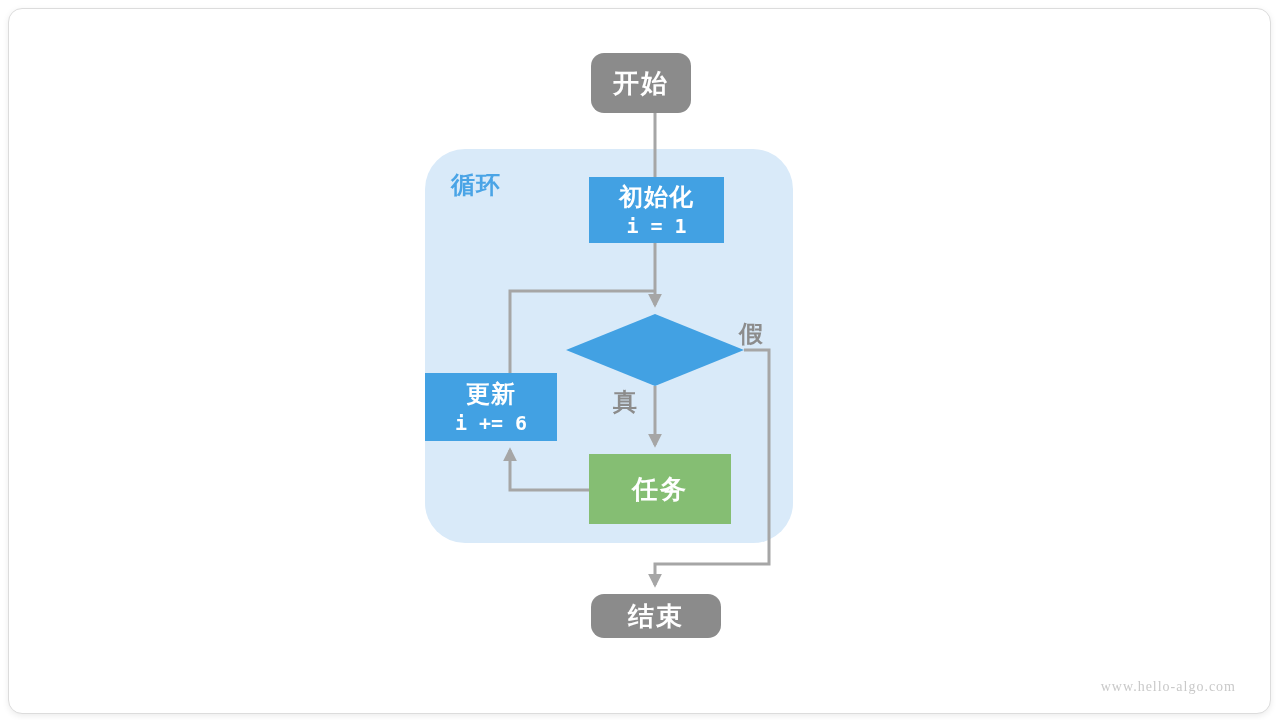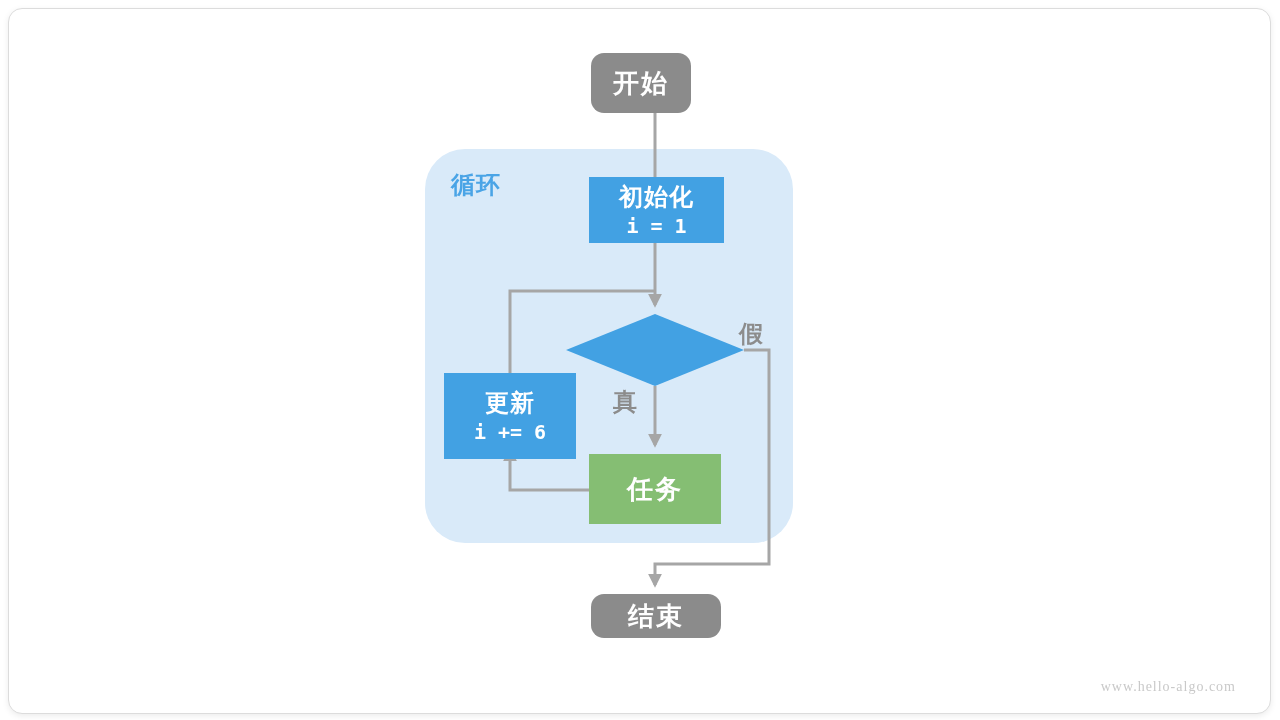--- a/index.html
+++ b/index.html
@@ -80,22 +80,22 @@
     text-align: center;
   }
   .node-start { left: 582px; top: 44px;  width: 100px; height: 60px; background: var(--node-gray); border-radius: 13px; }
   .node-init  { left: 580px; top: 168px; width: 135px; height: 66px; background: var(--node-blue); }
   .node-cond  {
     left: 557px; top: 305px; width: 178px; height: 72px;
     background: transparent;
     font-family: "DejaVu Sans Mono", "Liberation Mono", monospace;
     font-size: 24px;
   }
-  .node-update{ left: 435px; top: 364px; width: 132px; height: 86px; background: var(--node-blue); }
-  .node-task  { left: 580px; top: 445px; width: 132px; height: 70px; background: var(--node-green); }
+  .node-update{ left: 416px; top: 364px; width: 132px; height: 68px; background: var(--node-blue); }
+  .node-task  { left: 580px; top: 445px; width: 142px; height: 70px; background: var(--node-green); }
   .node-end   { left: 582px; top: 585px; width: 130px; height: 44px; background: var(--node-gray); border-radius: 13px; }
 
   .edge-label {
     position: absolute;
     font-size: 24px;
     font-weight: bold;
     color: var(--edge-label-gray);
   }
   .edge-label-true  { left: 604px; top: 377px; }
   .edge-label-false { left: 730px; top: 309px; }

